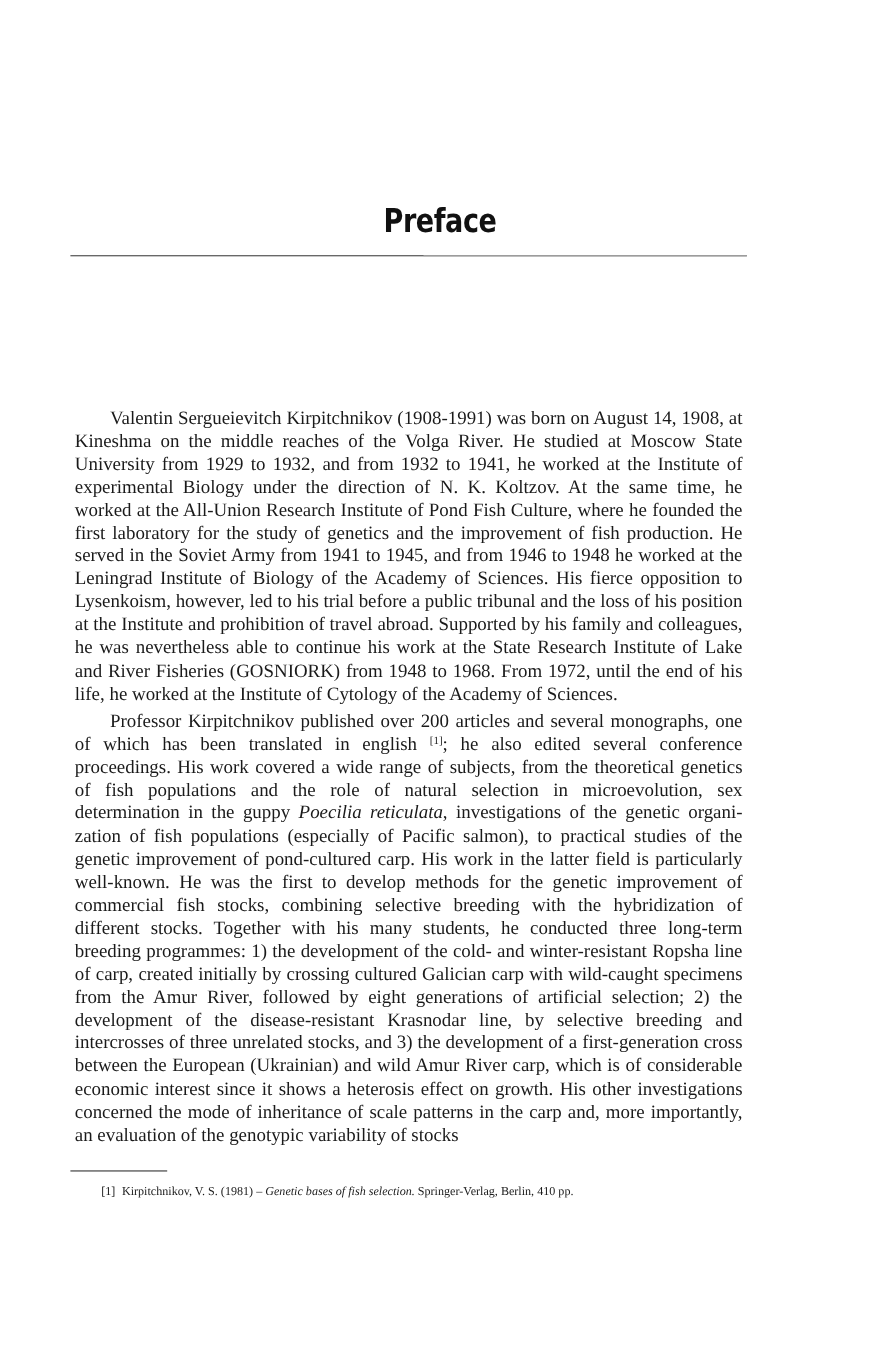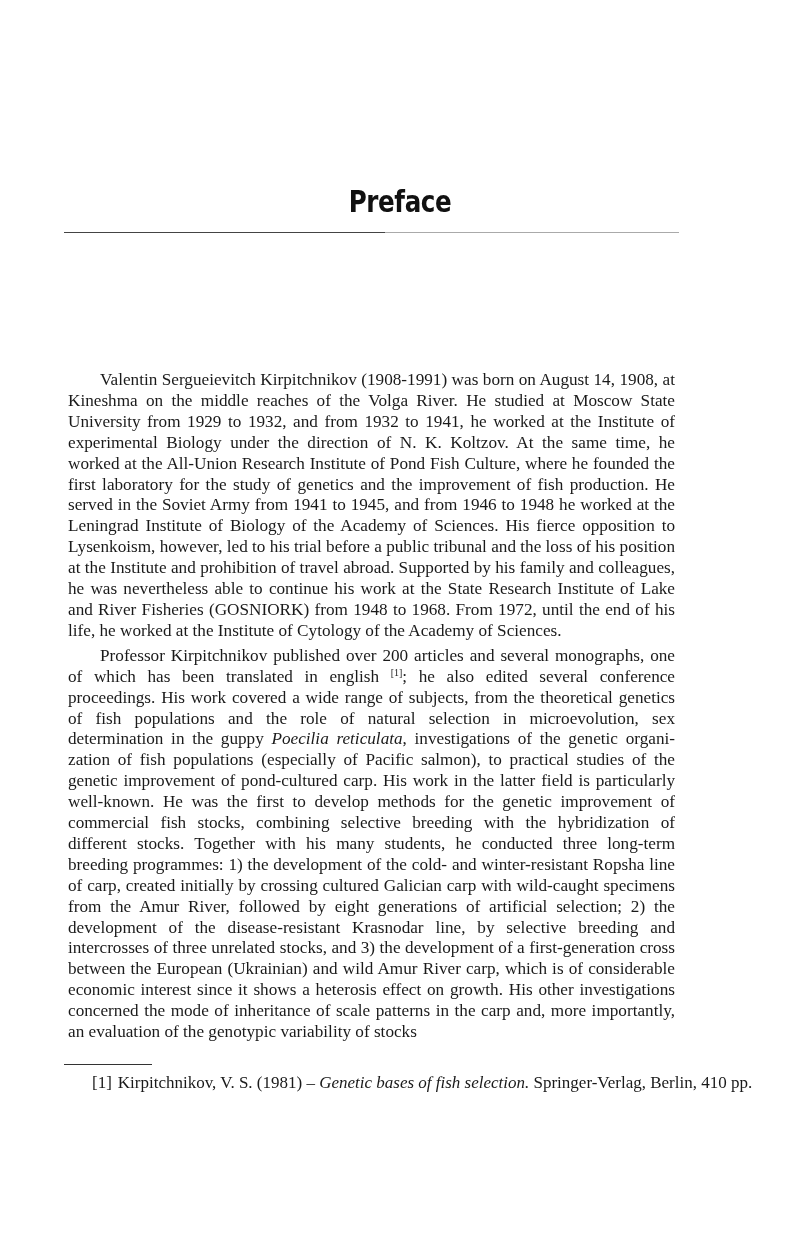--- a/index.html
+++ b/index.html
@@ -73,21 +73,21 @@
     width: 88px;
     height: 0;
     border-top: 1px solid #333;
   }
   .footnote {
     position: absolute;
     top: 1074px;
     left: 92px;
     width: 600px;
     font-family: "Liberation Serif", serif;
-    font-size: 17px;
+    font-size: 11px;
     line-height: 18px;
     white-space: nowrap;
   }
   .footnote .fn-label {
     margin-right: 6px;
   }
   .footnote em {
     font-style: italic;
   }
 </style>

